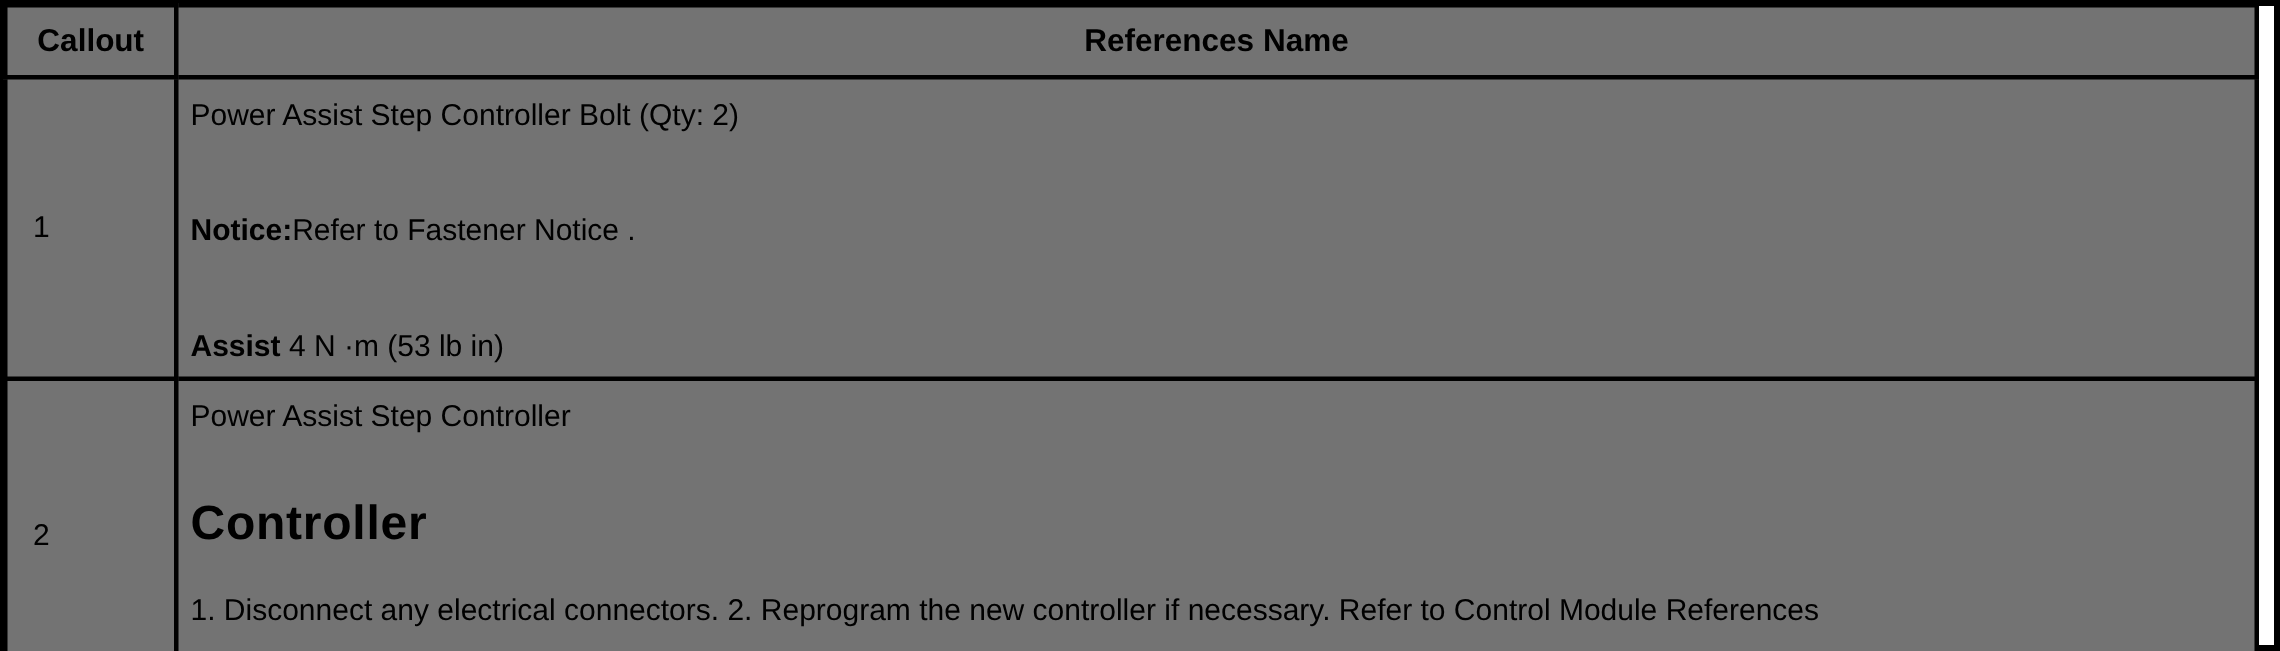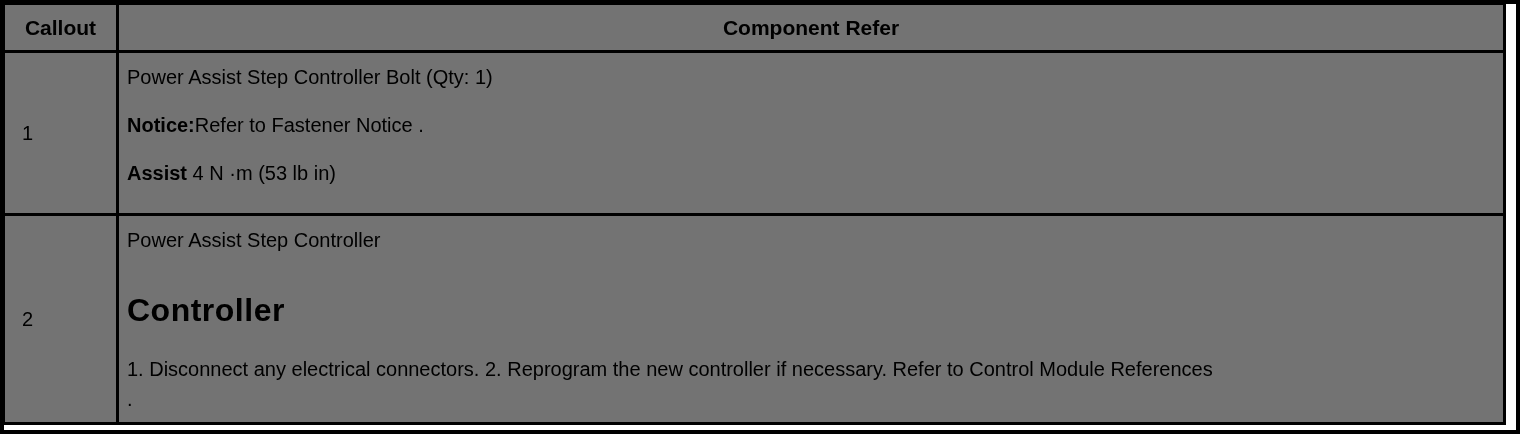--- a/index.html
+++ b/index.html
@@ -54,21 +54,21 @@
   }
   td.content-cell {
     vertical-align: top;
     padding: 13px 12px 8px 8px;
     font-size: 20px;
     line-height: 23px;
   }
   tr.row-1 td { height: 163px; }
   tr.row-2 td { height: 203px; margin-top: 34px; }
   .para { margin: 0; }
-  .mt-para { margin-top: 25px; }
+  .mt-para { margin-top: 54px; }
   .bold { font-weight: bold; }
   .procedure-heading {
     margin: 40px 0 0 0;
     font-size: 32px;
     font-weight: bold;
     line-height: 37px;
     letter-spacing: 0.5px;
   }
   .steps {
     margin-top: 25px;
@@ -82,28 +82,28 @@
 <div class="page-frame"></div>
 
 <table class="component-table">
   <colgroup>
     <col class="col-callout">
     <col class="col-name">
   </colgroup>
   <thead>
     <tr>
       <th class="header-cell">Callout</th>
-      <th class="header-cell">Component Refer</th>
+      <th class="header-cell">References Name</th>
     </tr>
   </thead>
   <tbody>
     <tr class="row-1">
       <td class="callout-cell">1</td>
       <td class="content-cell">
-        <p class="para">Power Assist Step Controller Bolt (Qty: 1)</p>
+        <p class="para">Power Assist Step Controller Bolt (Qty: 2)</p>
         <p class="para mt-para"><span class="bold">Notice:</span><span>Refer to Fastener Notice .</span></p>
         <p class="para mt-para"><span class="bold">Assist</span><span> 4 N ·m (53 lb in)</span></p>
       </td>
     </tr>
     <tr class="row-2">
       <td class="callout-cell">2</td>
       <td class="content-cell">
         <p class="para">Power Assist Step Controller</p>
         <p class="para procedure-heading">Controller</p>
         <p class="para steps">

